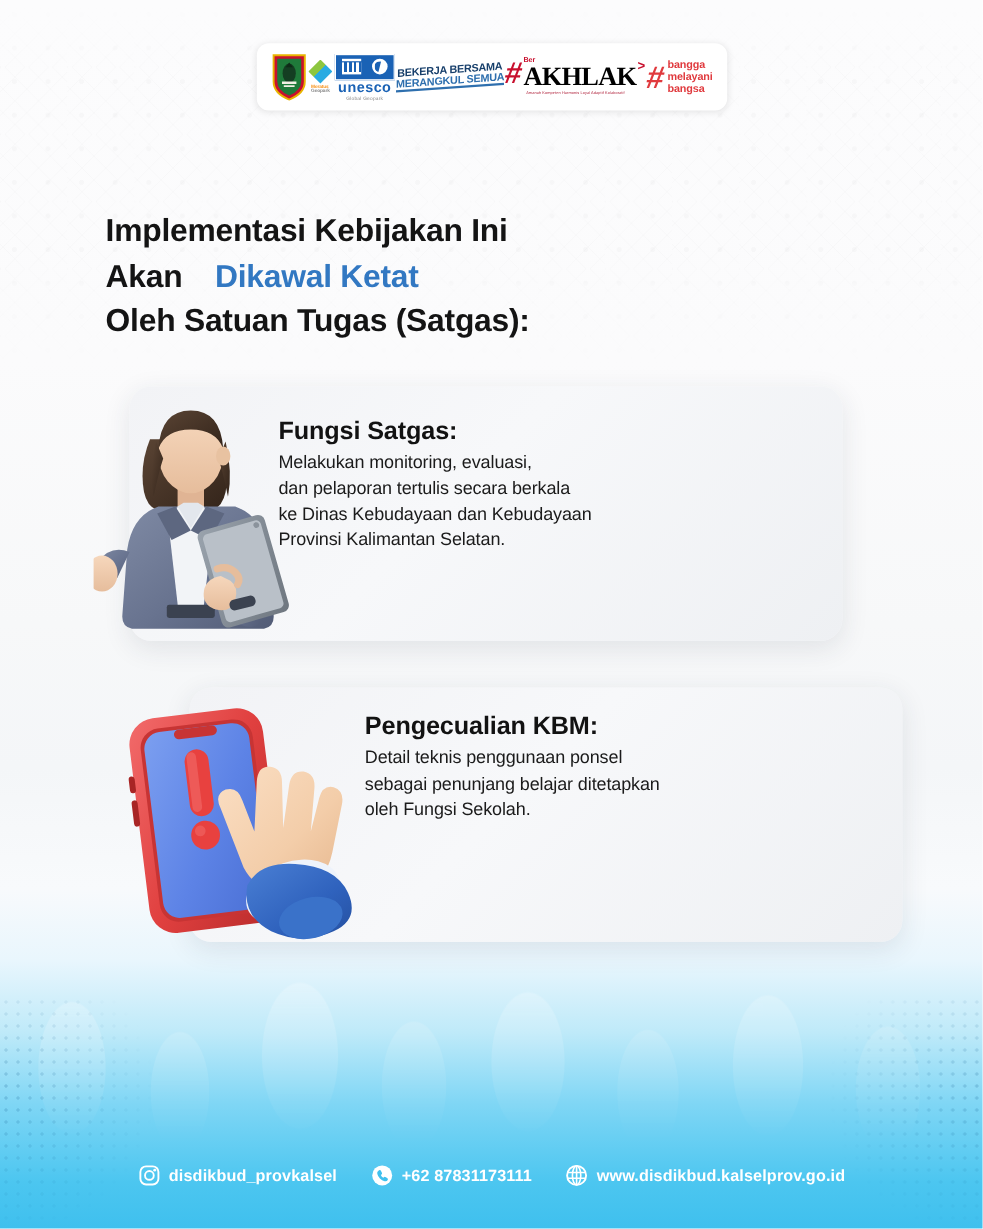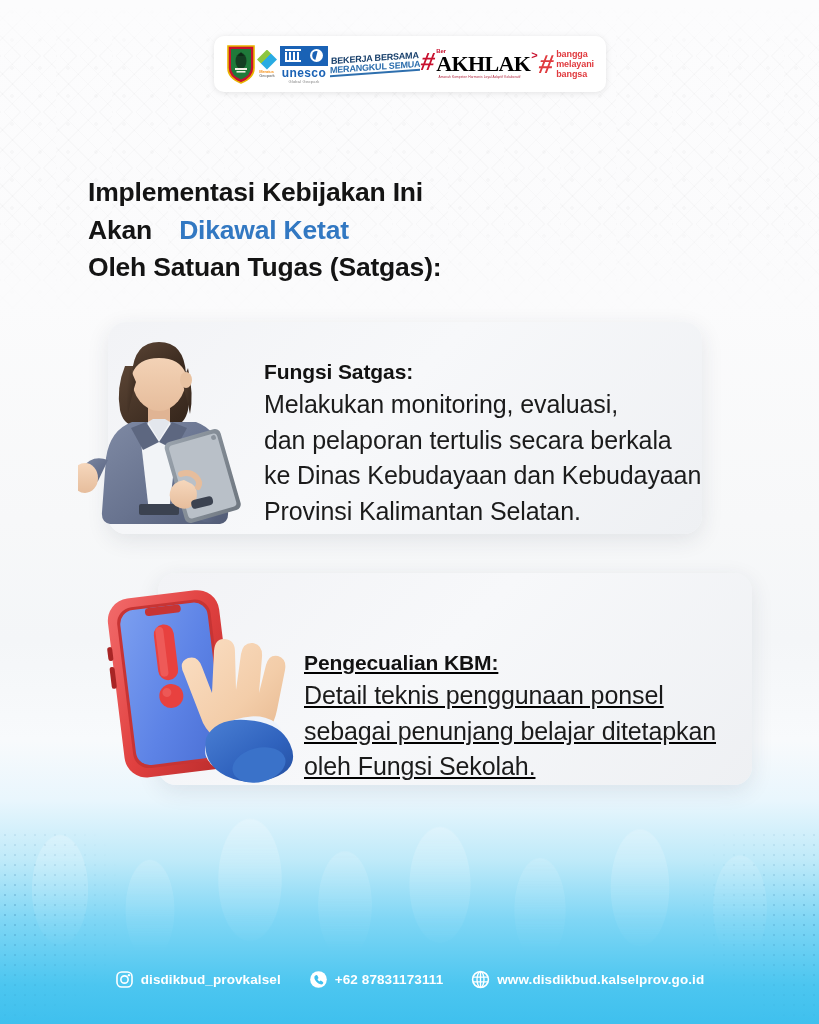--- a/index.html
+++ b/index.html
@@ -214,32 +214,32 @@
     background: linear-gradient(135deg, #f2f3f6 0%, #f7f8fa 45%, #eef0f3 100%);
     border-radius: 18px;
     box-shadow: 0 6px 22px rgba(40,50,70,.10);
   }
   .card-satgas { left: 108px; top: 322px; width: 594px; height: 212px; }
   .card-kbm    { left: 158px; top: 573px; width: 594px; height: 212px; }
 
   .card-text {
     position: absolute;
   }
-  .card-text.satgas { left: 264px; top: 345px; width: 440px; margin-top: 12px; }
-  .card-text.kbm    { left: 304px; top: 648px; width: 440px; text-decoration: underline; }
+  .card-text.satgas { left: 232px; top: 345px; width: 440px; }
+  .card-text.kbm    { left: 304px; top: 591px; width: 440px; }
 
   .card-title {
     font-size: 21px;
     font-weight: 800;
     color: #121212;
     line-height: 1.45;
     letter-spacing: -.1px;
   }
   .card-body {
-    font-size: 25px;
+    font-size: 15px;
     font-weight: 400;
     color: #1b1b1b;
     line-height: 1.42;
     letter-spacing: -.1px;
   }
 
   
   .illus-woman {
     position: absolute;
     left: 78px;

